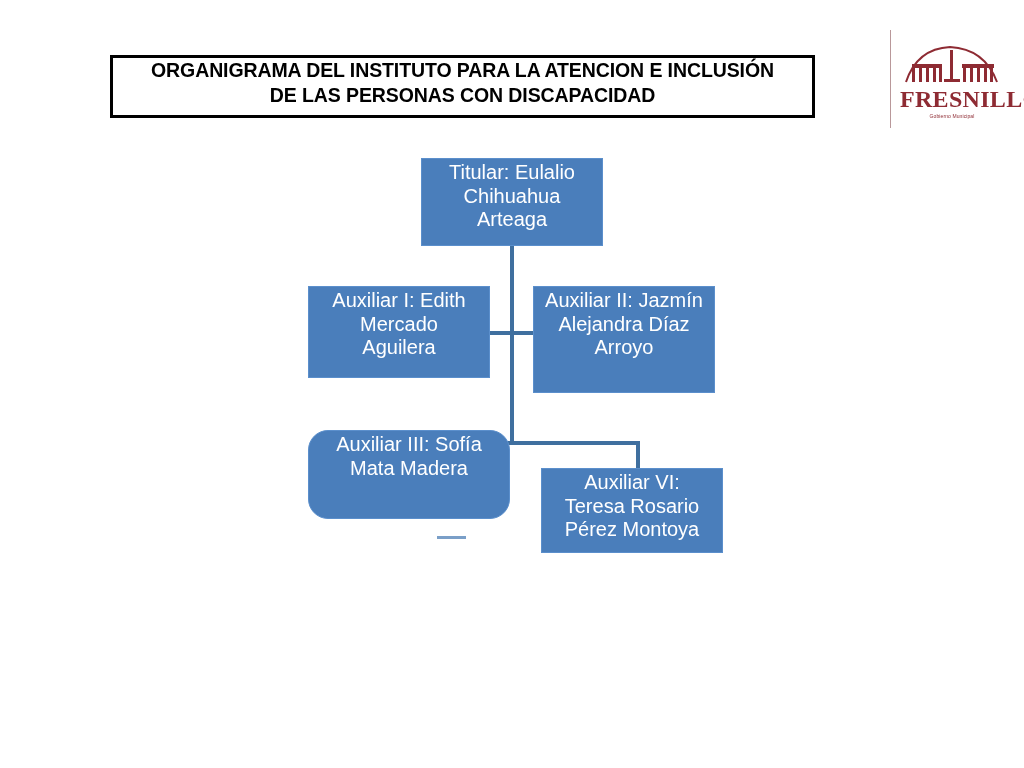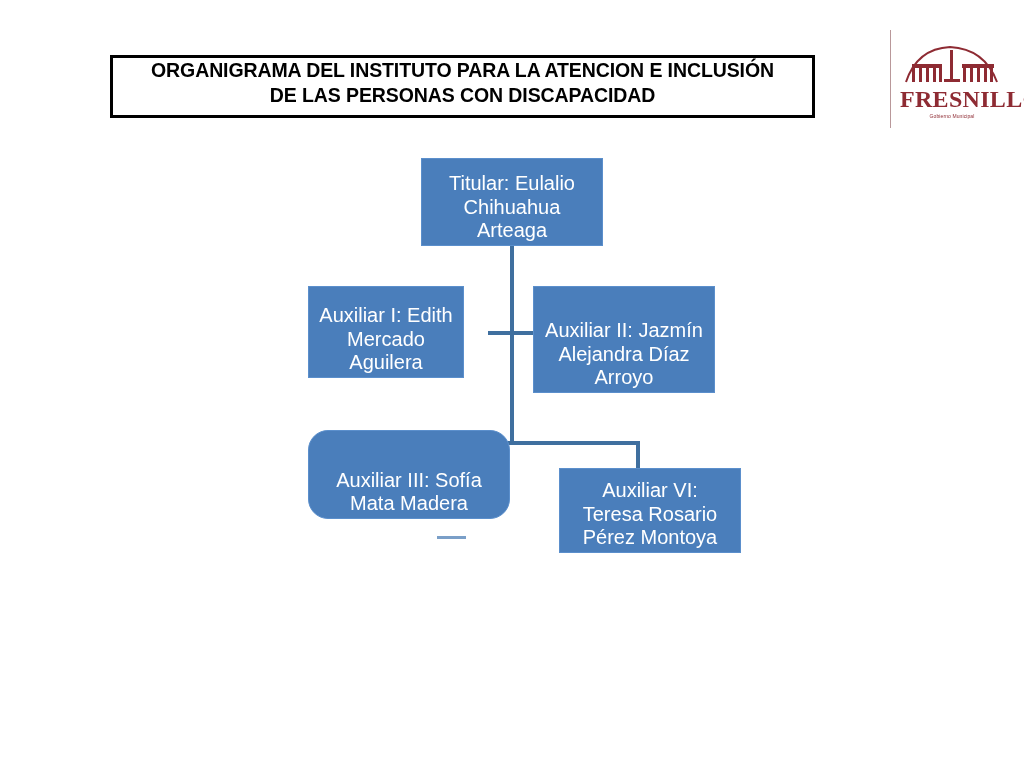--- a/index.html
+++ b/index.html
@@ -158,38 +158,38 @@
     margin-top: 2px;
   }
 
   
   .node {
     position: absolute;
     background: #4a7ebb;
     border: 1px solid #5b8fcc;
     box-sizing: border-box;
     display: flex;
-    align-items: flex-end;
+    align-items: flex-start;
     justify-content: center;
     padding: 2px 6px;
   }
   .node-label {
     font-family: "Liberation Sans", sans-serif;
     font-size: 20px;
     color: #ffffff;
     text-align: center;
     line-height: 1.18;
     white-space: pre-line;
   }
 
   #node-titular  { left: 421px; top: 158px; width: 182px; height: 88px; }
-  #node-aux1     { left: 308px; top: 286px; width: 156px; height: 92px; }
+  #node-aux1     { left: 308px; top: 286px; width: 182px; height: 92px; }
   #node-aux2     { left: 533px; top: 286px; width: 182px; height: 107px; }
   #node-aux3     { left: 308px; top: 430px; width: 202px; height: 89px; border-radius: 20px; }
-  #node-aux6     { left: 559px; top: 468px; width: 182px; height: 85px; }
+  #node-aux6     { left: 541px; top: 468px; width: 182px; height: 85px; }
 
   
   .conn {
     position: absolute;
     background: #3f6f9f;
   }
   
   #conn-trunk      { left: 510px; top: 246px; width: 4px; height: 199px; }
   
   #conn-h-mid      { left: 488px; top: 331px; width: 47px; height: 4px; }

